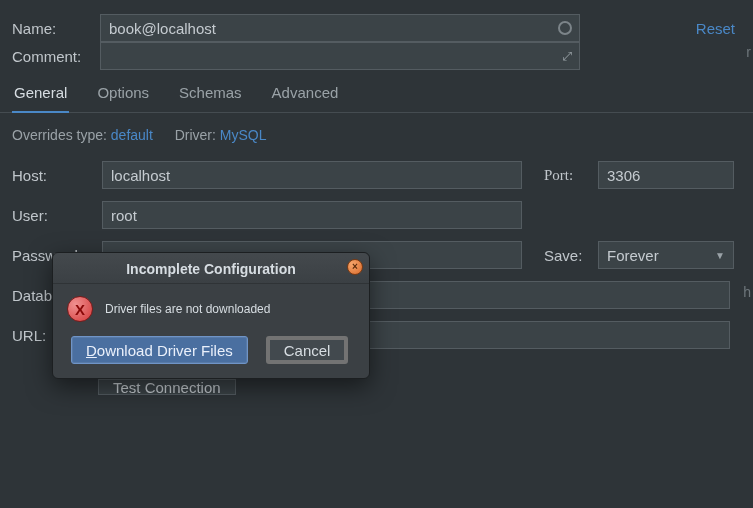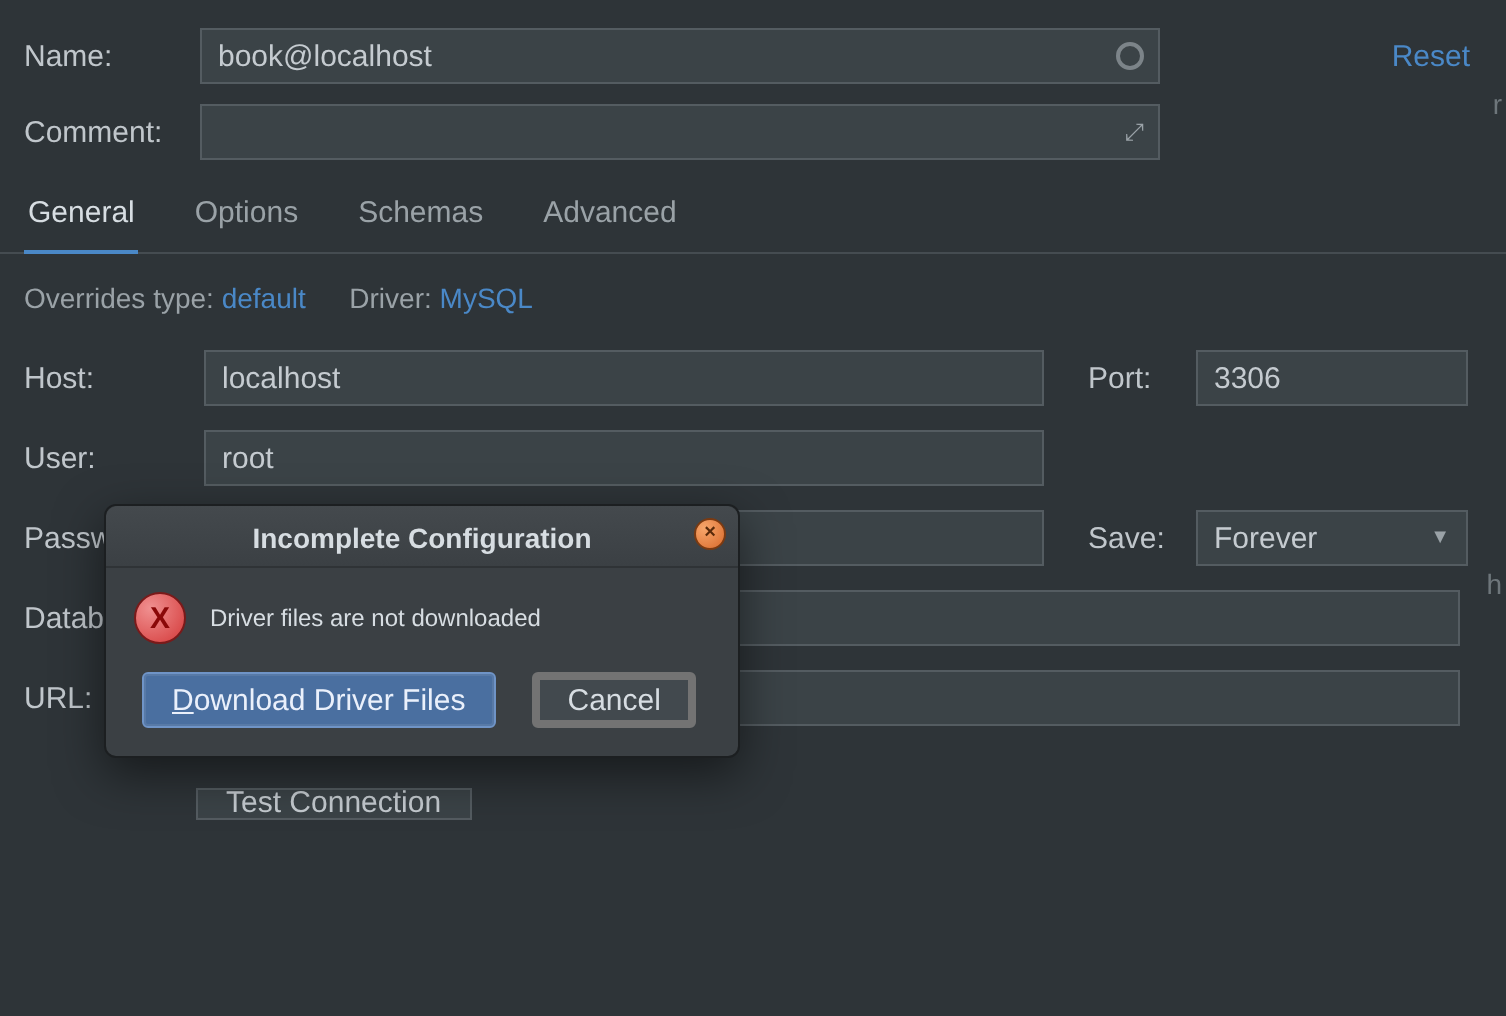--- a/index.html
+++ b/index.html
@@ -7,21 +7,21 @@
     background: #2e3438;
     color: #b5bbc0;
     font-family: "Segoe UI", Arial, sans-serif;
     font-size: 14px;
     width: 753px;
     height: 508px;
     overflow: hidden;
     position: relative;
   }
   .form-area { padding: 14px 12px 0 12px; }
-  .row { display: flex; align-items: center; margin-bottom: 10px; gap: 8px; }
+  .row { display: flex; align-items: center; margin-bottom: 0; gap: 8px; }
   .label { width: 80px; color: #c0c6cb; font-size: 15px; }
   .input {
     background: #3b4347;
     border: 1px solid #545c61;
     color: #c5cbd0;
     height: 28px;
     padding: 0 8px;
     font-size: 15px;
     font-family: inherit;
   }
@@ -48,21 +48,21 @@
   .tab.active { color: #d7dde2; border-bottom: 2px solid #4a88c7; margin-bottom: -1px; }
 
   .body-area { padding: 14px 12px 0 12px; }
   .meta-row { font-size: 14px; color: #9aa2a7; margin-bottom: 18px; }
   .meta-row .link { color: #4a88c7; }
   .meta-row .gap { display:inline-block; width: 14px; }
 
   .field-row { display: flex; align-items: center; margin-bottom: 12px; gap: 12px; }
   .field-label { width: 78px; color: #c0c6cb; font-size: 15px; }
   .mid-input { width: 420px; }
-  .port-label { width: 42px; color: #c0c6cb; font-size: 15px; margin-left: 10px; }
+  .port-label { width: 42px; color: #c0c6cb; font-size: 15px; margin-left: 10px; font-family: Liberation Serif, serif; }
   .port-input { width: 136px; }
   .save-label { width: 42px; color: #c0c6cb; font-size: 15px; margin-left: 10px; }
   .select {
     background: #3b4347; border: 1px solid #545c61; color: #c5cbd0;
     height: 28px; width: 136px; padding: 0 24px 0 8px; font-size: 15px;
     position: relative; display: inline-flex; align-items: center; cursor: pointer;
   }
   .select .caret { position: absolute; right: 8px; top: 50%; transform: translateY(-50%); color:#9aa2a7; font-size: 10px; }
 
   .url-input {

